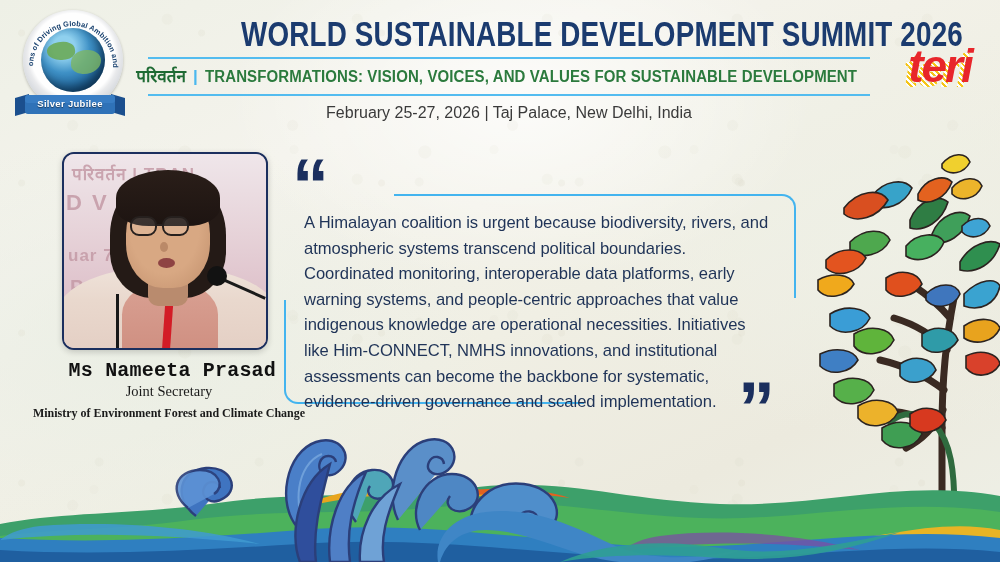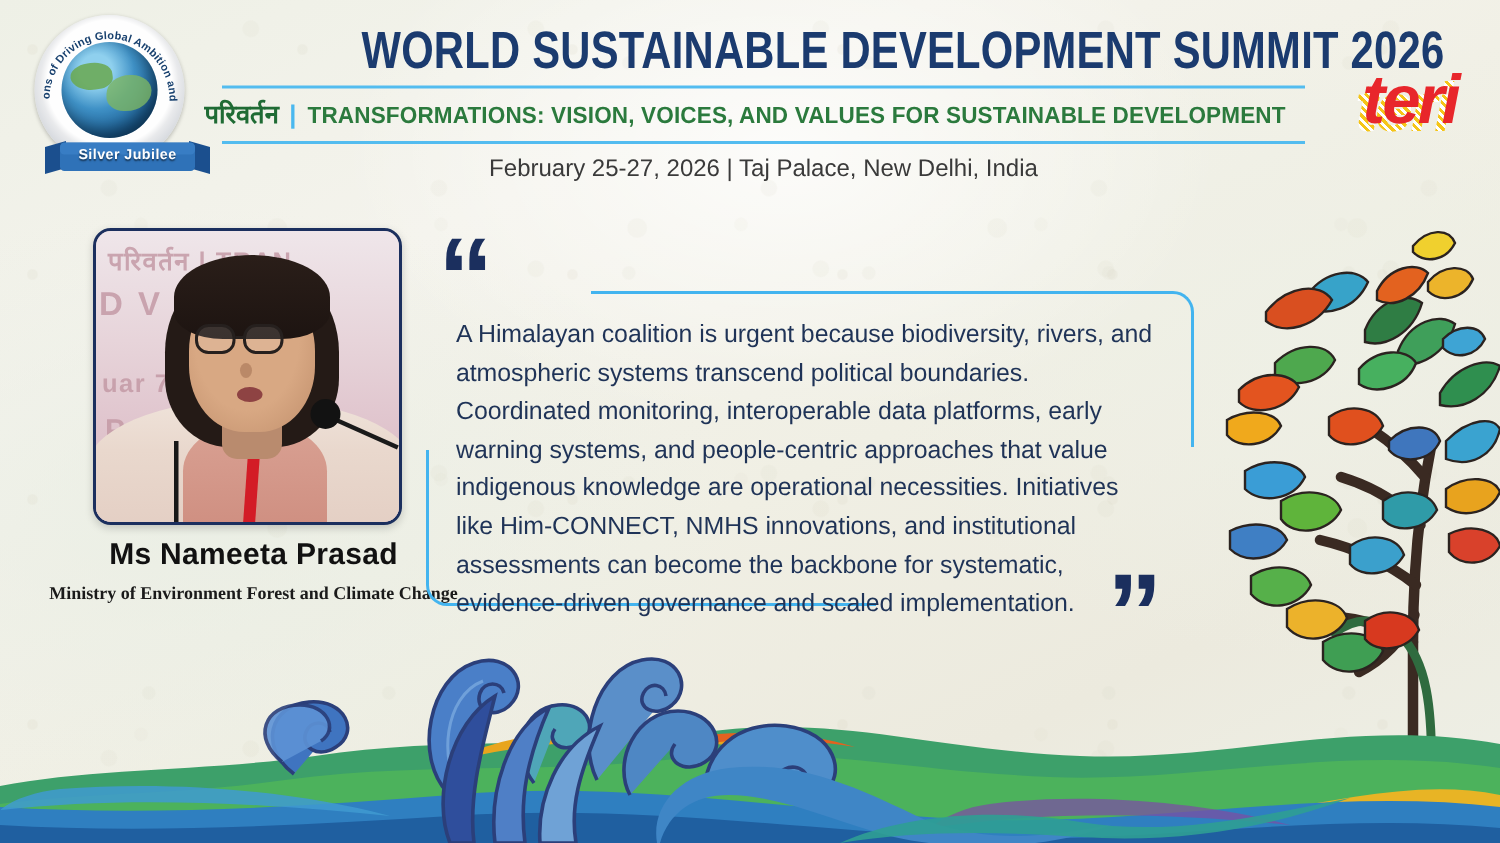--- a/index.html
+++ b/index.html
@@ -60,21 +60,21 @@
     background:#7cb563; border-radius:55% 45% 60% 40%; opacity:.8;
   }
   .seal-arc { position:absolute; left:9px; top:2px; width:100px; height:100px; }
   .seal-wsds {
     position:absolute; left:9px; top:44px; width:100px; text-align:center;
     font-family:"Liberation Sans", sans-serif; font-weight:bold; font-size:21px;
     letter-spacing:1px; color:#d8e02a; text-shadow:0 1px 2px rgba(0,0,0,.55);
     z-index:4;
   }
   .seal-ribbon {
-    position:absolute; left:16px; top:86px; width:110px; height:24px; z-index:5;
+    position:absolute; left:1px; top:86px; width:110px; height:24px; z-index:5;
   }
   .seal-ribbon-txt {
     position:absolute; left:0; top:0; width:110px; height:20px; line-height:20px;
     text-align:center; font-size:9.5px; font-weight:bold; color:#fff; letter-spacing:.3px;
     text-shadow:0 1px 1px rgba(0,0,0,.5);
   }
 
   
   #title-block { position:absolute; left:148px; top:14px; width:722px; }
   #main-title {
@@ -164,21 +164,21 @@
     background:#8e4343; border-radius:50%; }
   .ph-nose { position:absolute; left:96px; top:88px; width:8px; height:10px;
     background:rgba(150,100,70,.45); border-radius:50%; }
   .ph-mic-stem { position:absolute; left:150px; top:120px; width:56px; height:3.4px;
     background:#1a1a1a; transform:rotate(24deg); transform-origin:left center; }
   .ph-mic-head { position:absolute; left:143px; top:112px; width:20px; height:20px;
     background:#121212; border-radius:50%; }
   .ph-mic2 { position:absolute; left:52px; top:140px; width:3px; height:58px; background:#181818; }
 
   #sp-name {
-    margin-top:9px; text-align:center; font-family:Liberation Sans, sans-serif;
+    margin-top:9px; text-align:right; font-family:Liberation Mono, monospace;
     font-weight:bold; font-size:20px; color:#111; letter-spacing:.2px;
   }
   #sp-role {
     text-align:center; font-family:"Liberation Serif", serif;
     font-size:14.5px; color:#1a1a1a; margin-top:1px;
   }
   #sp-org {
     text-align:center; font-family:"Liberation Serif", serif; font-weight:bold;
     font-size:12px; color:#1a1a1a; margin-top:6px; white-space:nowrap;
     margin-left:-34px; margin-right:-34px;
@@ -279,20 +279,21 @@
       <div class="ph-glass ph-gl"></div>
       <div class="ph-glass ph-gr"></div>
       <div class="ph-gbridge"></div>
       <div class="ph-nose"></div>
       <div class="ph-mouth"></div>
       <div class="ph-mic-stem"></div>
       <div class="ph-mic-head"></div>
       <div class="ph-mic2"></div>
     </div>
     <div id="sp-name">Ms Nameeta Prasad</div>
+    <div id="sp-role">Joint Secretary</div>
     <div id="sp-org">Ministry of Environment Forest and Climate Change</div>
   </div>
 
   <div id="quote-wrap">
     <div id="bracket-tr"></div>
     <div id="bracket-bl"></div>
     <div class="qmark" id="qmark-open">“</div>
     <div id="quote-text">A Himalayan coalition is urgent because biodiversity, rivers, and atmospheric systems transcend political boundaries. Coordinated monitoring, interoperable data platforms, early warning systems, and people-centric approaches that value indigenous knowledge are operational necessities. Initiatives like Him-CONNECT, NMHS innovations, and institutional assessments can become the backbone for systematic, evidence-driven governance and scaled implementation.</div>
     <div class="qmark" id="qmark-close">”</div>
   </div>

